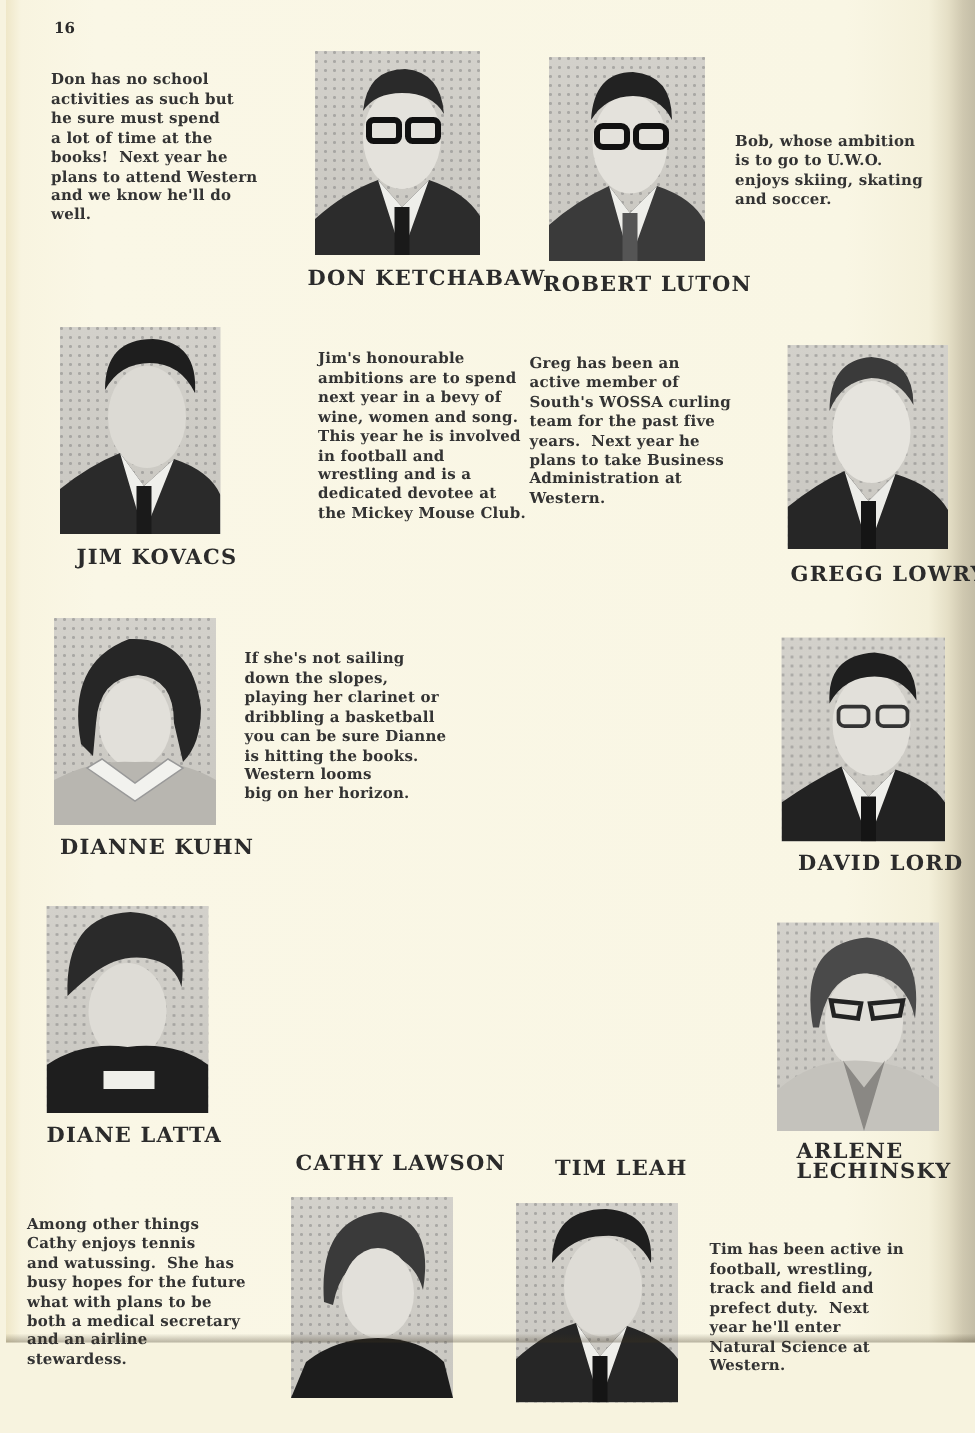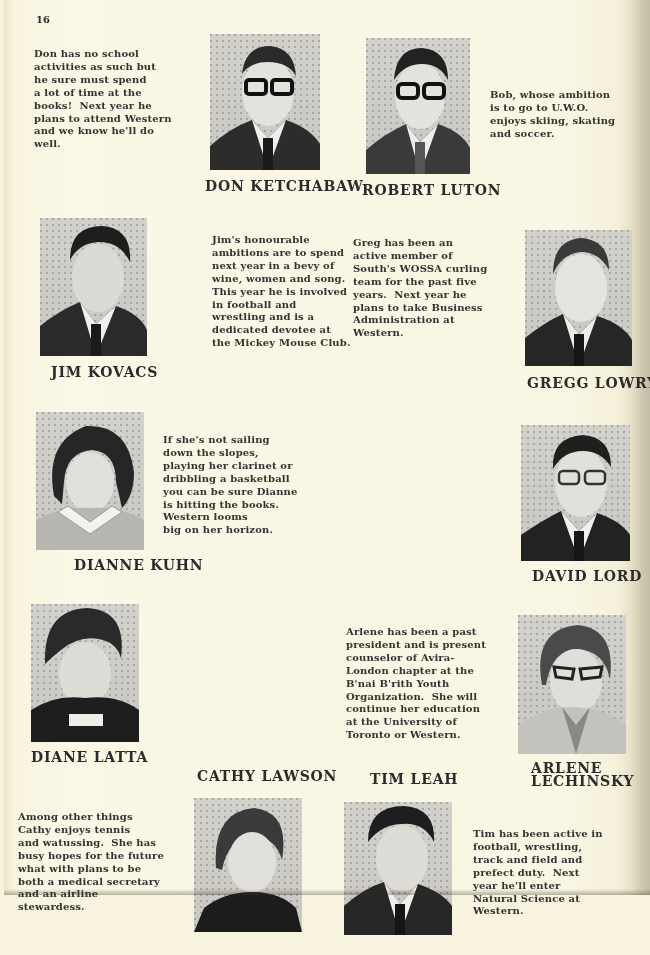--- a/index.html
+++ b/index.html
@@ -121,21 +121,21 @@
   <div class="name" style="left:523px;top:377px;">GREGG LOWRY</div>
 
   <div class="photo" style="left:32px;top:412px;width:108px;height:138px;">
     <svg viewBox="0 0 108 138">
         <path d="M18 84 Q8 30 50 14 Q92 12 98 60 Q98 84 86 96 L80 70 Q80 40 56 38 Q30 40 28 70 L26 92Z" fill="#262626"></path>
         <ellipse cx="54" cy="70" rx="24" ry="30" fill="#e2e0da"></ellipse>
         <path d="M0 138 L0 108 Q26 94 54 96 Q84 94 108 108 L108 138Z" fill="#b8b6b0"></path>
         <path d="M22 100 L54 122 L86 100 L76 94 L54 110 L32 94Z" fill="#f2f2ee" stroke="#999" stroke-width="1"></path>
       </svg>
   </div>
-  <div class="name" style="left:36px;top:559px;margin-left:34px;">DIANNE KUHN</div>
+  <div class="name" style="left:36px;top:559px;">DIANNE KUHN</div>
   <div class="bio" style="left:159px;top:434px;">If she's not sailing
 down the slopes,
 playing her clarinet or
 dribbling a basketball
 you can be sure Dianne
 is hitting the books.
 Western looms
 big on her horizon.</div>
 
   <div class="photo" style="left:517px;top:425px;width:109px;height:136px;">
@@ -154,29 +154,20 @@
   <div class="photo" style="left:27px;top:604px;width:108px;height:138px;">
     <svg viewBox="0 0 108 138">
         <path d="M14 60 Q12 6 56 4 Q96 6 90 54 Q86 40 72 36 Q50 30 30 46 Q20 54 14 60Z" fill="#2a2a2a"></path>
         <ellipse cx="54" cy="70" rx="26" ry="32" fill="#dedcd6"></ellipse>
         <path d="M0 138 L0 106 Q24 90 54 94 Q86 90 108 106 L108 138Z" fill="#1e1e1e"></path>
         <rect x="38" y="110" width="34" height="12" fill="#efefea"></rect>
       </svg>
   </div>
   <div class="name" style="left:27px;top:751px;">DIANE LATTA</div>
 
-  <div class="bio" style="left:342px;top:626px;">Arlene has been a past
-president and is present
-counselor of Avira-
-London chapter at the
-B'nai B'rith Youth
-Organization.  She will
-continue her education
-at the University of
-Toronto or Western.</div>
   <div class="photo" style="left:514px;top:615px;width:108px;height:139px;">
     <svg viewBox="0 0 108 139">
         <path d="M24 70 Q14 14 60 10 Q98 14 92 64 Q86 36 60 34 Q34 34 28 70Z" fill="#4a4a4a"></path>
         <ellipse cx="58" cy="66" rx="26" ry="32" fill="#e0ded8"></ellipse>
         <path d="M36 52 L56 54 L54 64 L38 62Z M62 54 L84 52 L82 62 L64 64Z" fill="none" stroke="#222" stroke-width="3"></path>
         <path d="M0 139 L0 112 Q22 92 52 92 Q84 92 108 110 L108 139Z" fill="#c4c2bc"></path>
         <path d="M44 92 L58 139 L72 92 L58 110Z" fill="#8a8884"></path>
       </svg>
   </div>
   <div class="name" style="left:527px;top:762px;">ARLENE

